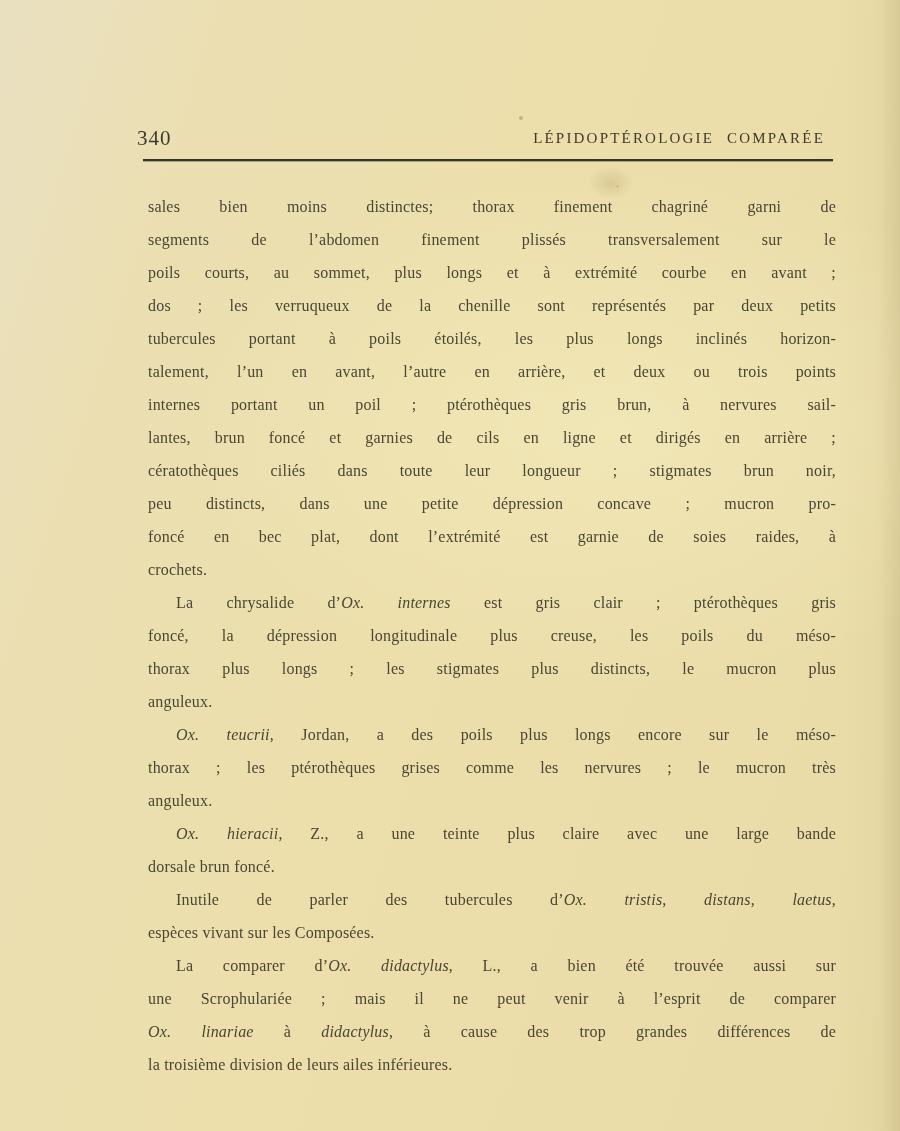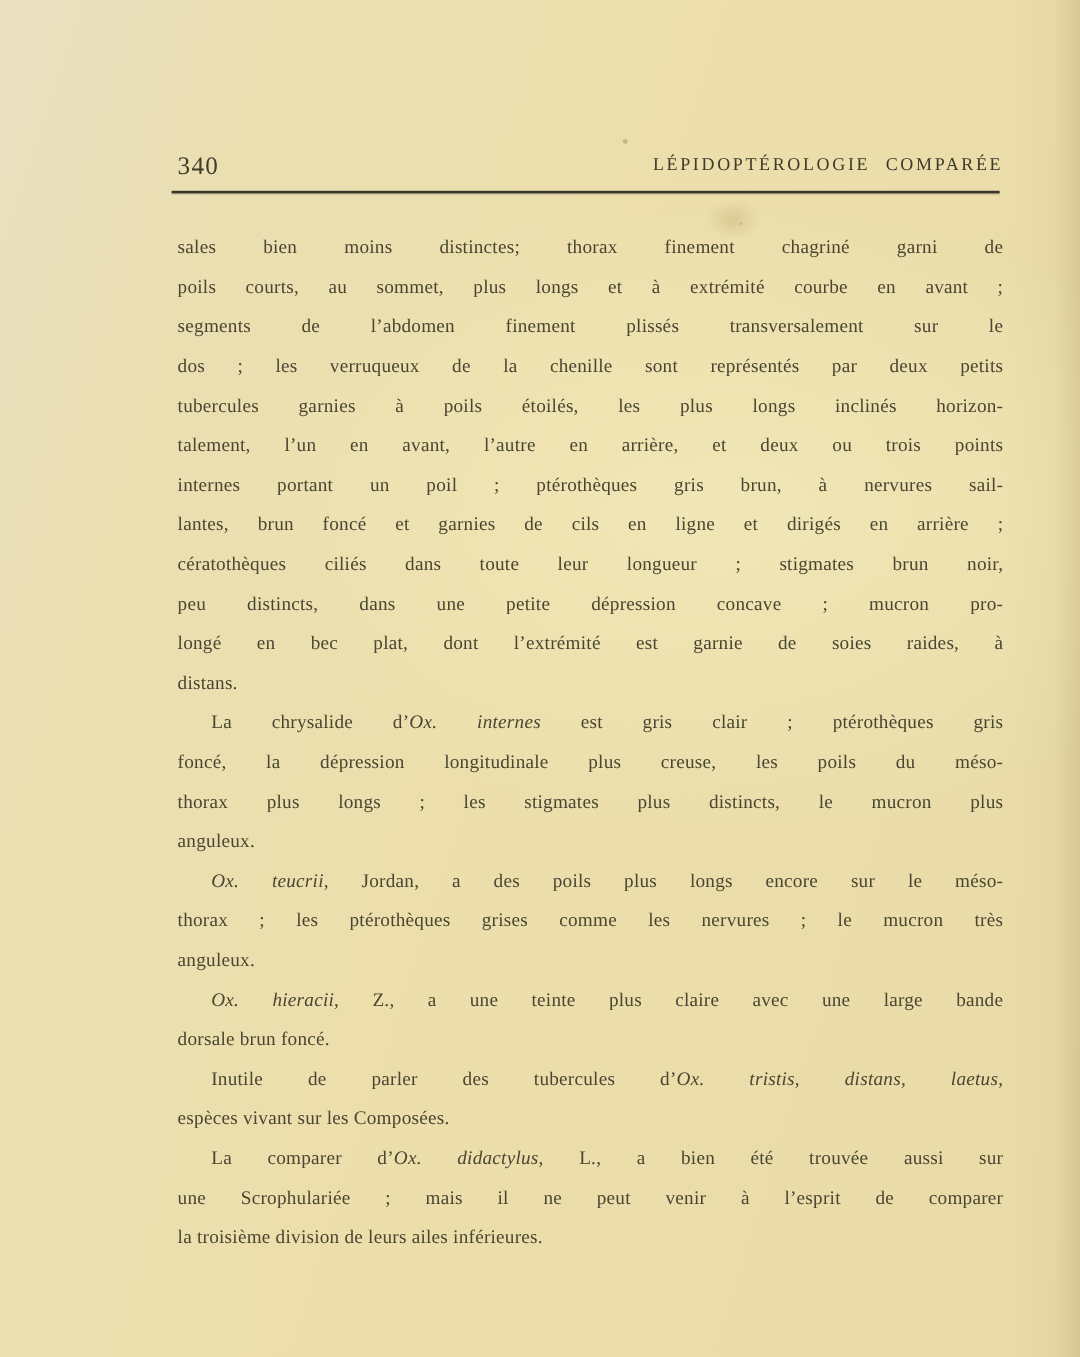--- a/index.html
+++ b/index.html
@@ -27,21 +27,21 @@
   }
   .speck.s1 { left: 519px; top: 116px; width: 4px; height: 4px; }
   .speck.s2 { left: 616px; top: 185px; width: 3px; height: 3px; opacity:.5; }
   .stain {
     position: absolute;
     left: 588px; top: 166px; width: 46px; height: 34px;
     background: radial-gradient(ellipse at center, rgba(170,145,85,0.28), rgba(170,145,85,0) 70%);
   }
   .running-head {
     position: absolute;
-    left: 148px;
+    left: 137px;
     width: 688px;
     top: 123px;
     height: 30px;
     line-height: 30px;
   }
   .pagenum {
     position: absolute;
     left: 0;
     top: 0;
     font-size: 21px;
@@ -96,31 +96,31 @@
   <header class="running-head">
     <span class="pagenum">340</span>
     <span class="title">LÉPIDOPTÉROLOGIE COMPARÉE</span>
   </header>
 
   <div class="rule"></div>
 
   <main class="body-text">
       <div class="paragraph">
         <div class="line"><span class="run">sales bien moins distinctes; thorax finement chagriné garni de</span></div>
+        <div class="line"><span class="run">segments de l’abdomen finement plissés transversalement sur le</span></div>
         <div class="line"><span class="run">poils courts, au sommet, plus longs et à extrémité courbe en avant ;</span></div>
-        <div class="line"><span class="run">segments de l’abdomen finement plissés transversalement sur le</span></div>
         <div class="line"><span class="run">dos ; les verruqueux de la chenille sont représentés par deux petits</span></div>
-        <div class="line"><span class="run">tubercules garnies à poils étoilés, les plus longs inclinés horizon-</span></div>
+        <div class="line"><span class="run">tubercules portant à poils étoilés, les plus longs inclinés horizon-</span></div>
         <div class="line"><span class="run">talement, l’un en avant, l’autre en arrière, et deux ou trois points</span></div>
         <div class="line"><span class="run">internes portant un poil ; ptérothèques gris brun, à nervures sail-</span></div>
         <div class="line"><span class="run">lantes, brun foncé et garnies de cils en ligne et dirigés en arrière ;</span></div>
         <div class="line"><span class="run">cératothèques ciliés dans toute leur longueur ; stigmates brun noir,</span></div>
         <div class="line"><span class="run">peu distincts, dans une petite dépression concave ; mucron pro-</span></div>
-        <div class="line"><span class="run">longé en bec plat, dont l’extrémité est garnie de soies raides, à</span></div>
-        <div class="line last"><span class="run">distans.</span></div>
+        <div class="line"><span class="run">foncé en bec plat, dont l’extrémité est garnie de soies raides, à</span></div>
+        <div class="line last"><span class="run">crochets.</span></div>
       </div>
       <div class="paragraph">
         <div class="line indent"><span class="run">La chrysalide d’</span><span class="run italic">Ox. internes</span><span class="run"> est gris clair ; ptérothèques gris</span></div>
         <div class="line"><span class="run">foncé, la dépression longitudinale plus creuse, les poils du méso-</span></div>
         <div class="line"><span class="run">thorax plus longs ; les stigmates plus distincts, le mucron plus</span></div>
         <div class="line last"><span class="run">anguleux.</span></div>
       </div>
       <div class="paragraph">
         <div class="line indent"><span class="run italic">Ox. teucrii</span><span class="run">, Jordan, a des poils plus longs encore sur le méso-</span></div>
         <div class="line"><span class="run">thorax ; les ptérothèques grises comme les nervures ; le mucron très</span></div>
@@ -130,16 +130,17 @@
         <div class="line indent"><span class="run italic">Ox. hieracii</span><span class="run">, Z., a une teinte plus claire avec une large bande</span></div>
         <div class="line last"><span class="run">dorsale brun foncé.</span></div>
       </div>
       <div class="paragraph">
         <div class="line indent"><span class="run">Inutile de parler des tubercules d’</span><span class="run italic">Ox. tristis</span><span class="run">, </span><span class="run italic">distans</span><span class="run">, </span><span class="run italic">laetus</span><span class="run">,</span></div>
         <div class="line last"><span class="run">espèces vivant sur les Composées.</span></div>
       </div>
       <div class="paragraph">
         <div class="line indent"><span class="run">La comparer d’</span><span class="run italic">Ox. didactylus</span><span class="run">, L., a bien été trouvée aussi sur</span></div>
         <div class="line"><span class="run">une Scrophulariée ; mais il ne peut venir à l’esprit de comparer</span></div>
+        <div class="line"><span class="run italic">Ox. linariae</span><span class="run"> à </span><span class="run italic">didactylus</span><span class="run">, à cause des trop grandes différences de</span></div>
         <div class="line last"><span class="run">la troisième division de leurs ailes inférieures.</span></div>
       </div>
     </main>
 </div>
 
 </body></html>

